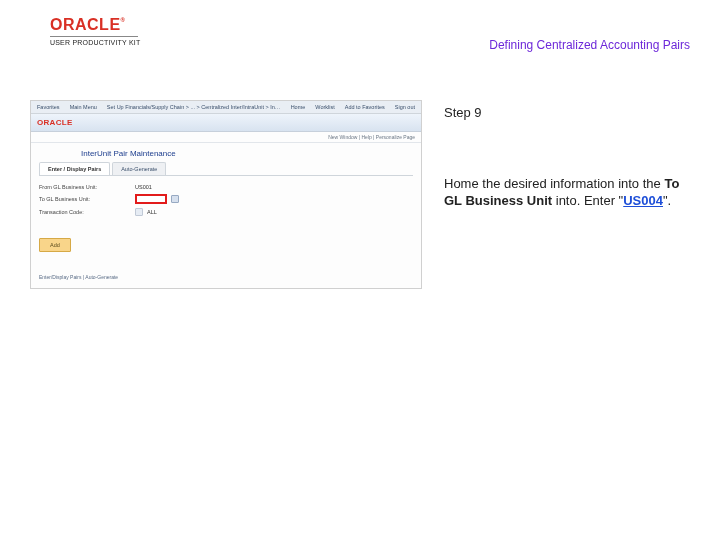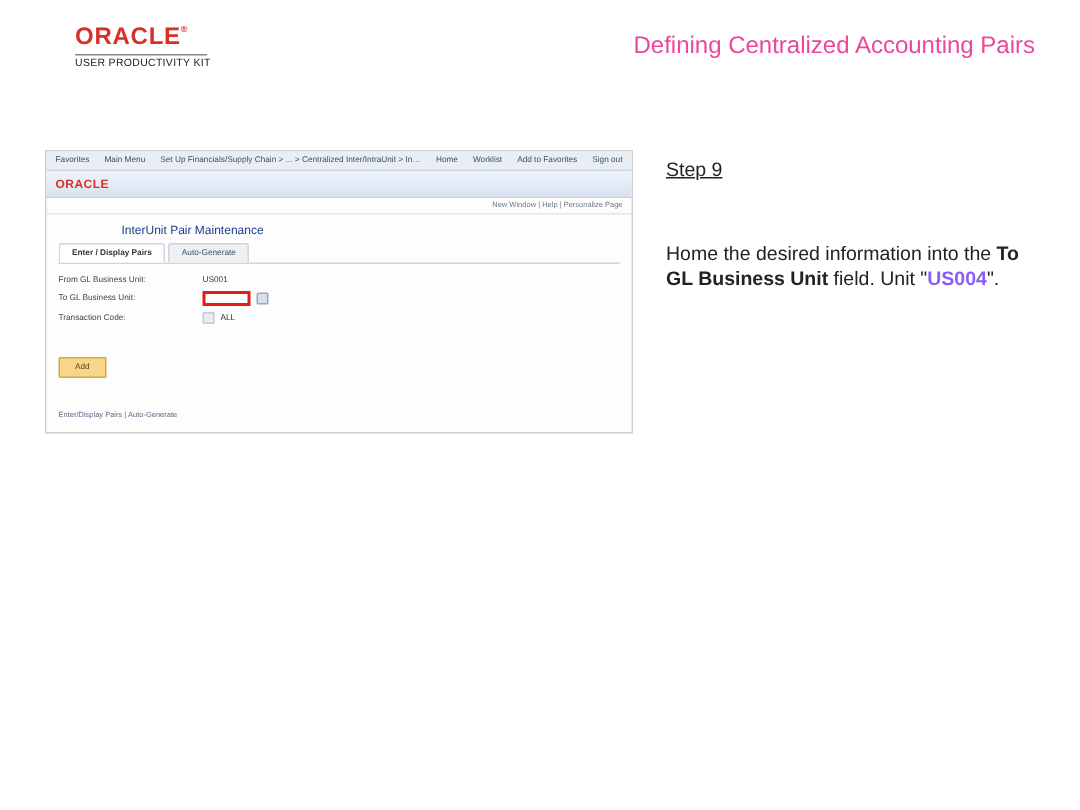--- a/index.html
+++ b/index.html
@@ -38,23 +38,23 @@
     width: 88px;
   }
   .product-kit {
     font-size: 7px;
     color: #222;
     letter-spacing: 0.2px;
   }
   .title {
     position: absolute;
     right: 0;
-    top: 6px;
-    font-size: 16px;
-    color: #ec4899;
+    top: 22px;
+    font-size: 12px;
+    color: #6d28d9;
   }
   .content-wrap {
     position: absolute;
     top: 100px;
     left: 30px;
     right: 30px;
     display: flex;
     gap: 22px;
   }
   .screenshot {
@@ -171,25 +171,24 @@
     color: #5a6c86;
   }
   .instr {
     flex: 1;
     font-size: 13px;
     color: #222;
     line-height: 1.35;
     padding-top: 4px;
   }
   .instr .step {
-    margin-bottom: 38px;
-    text-decoration: underline;
+    margin-bottom: 53px;
   }
   .bold { font-weight: bold; }
-  .red-bold { font-weight: bold; color: #8b5cf6; }
+  .red-bold { font-weight: bold; color: #1d4ed8; text-decoration: underline; }
 </style>
 </head>
 <body>
 
 <div class="header">
   <div class="logo-block">
     <div class="oracle-logo"><span>ORACLE</span><sup>®</sup></div>
     <div class="logo-divider"></div>
     <div class="product-kit">USER PRODUCTIVITY KIT</div>
   </div>
@@ -236,17 +235,17 @@
         <span class="ss-val">ALL</span>
       </div>
     </div>
     <div class="ss-add">Add</div>
     <div class="ss-footer-links">Enter/Display Pairs | Auto-Generate</div>
   </div>
 
   <div class="instr">
     <div class="step">Step 9</div>
     <div>
-      <span>Home the desired information into the </span><span class="bold">To GL Business Unit</span><span> field. Unit </span><span>"</span><span class="red-bold">US004</span><span>"</span><span>.</span>
+      <span>Home the desired information into the </span><span class="bold">To GL Business Unit</span><span> into. Enter </span><span>"</span><span class="red-bold">US004</span><span>"</span><span>.</span>
     </div>
   </div>
 
 </div>
 
 </body></html>

